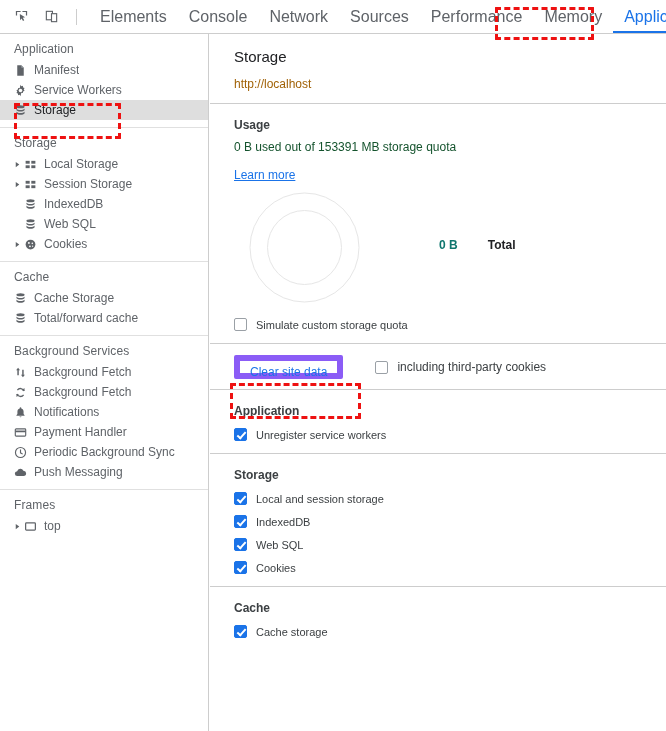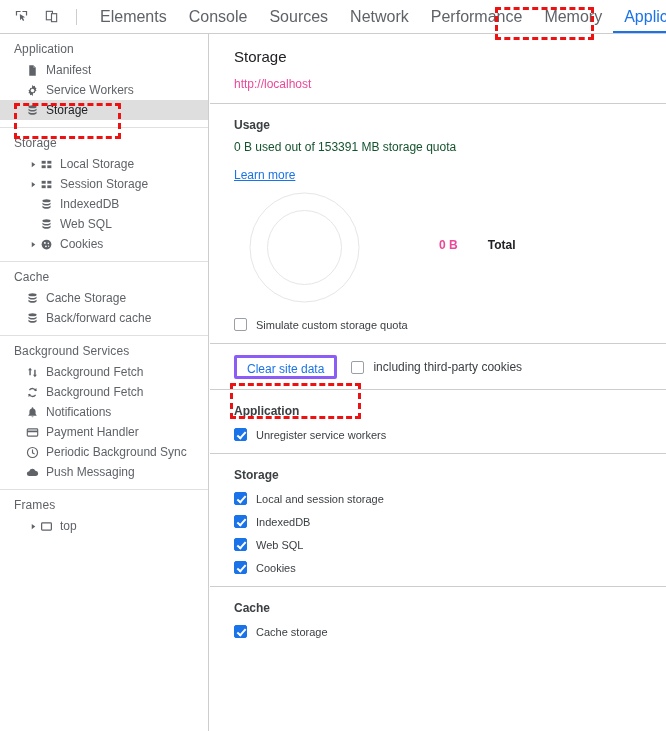--- a/index.html
+++ b/index.html
@@ -45,24 +45,24 @@
     border-right: 1px solid #cdcdcd;
     overflow: hidden;
   }
   .side-group { border-bottom: 1px solid #e0e0e0; padding: 6px 0 7px 0; }
   .side-group:last-child { border-bottom: none; }
   .group-title {
     font-size: 12px; color: #5f6368; padding: 2px 0 4px 14px; letter-spacing: .1px;
   }
   .side-item {
     display: flex; align-items: center; height: 20px;
-    padding-left: 24px; font-size: 12px; color: #5f6368;
+    padding-left: 12px; font-size: 12px; color: #5f6368;
     position: relative;
   }
-  .side-item.indent-arrow { padding-left: 28px; }
+  .side-item.indent-arrow { padding-left: 12px; }
   .side-item.selected { background: #dedede; color: #202124; }
   .arrow {
     width: 10px; min-width: 10px; display: inline-flex; align-items: center; justify-content: center;
     margin-right: 0px;
   }
   .arrow svg { display: block; }
   .spacer10 { width: 10px; min-width: 10px; }
   .ic {
     width: 16px; min-width: 16px; height: 16px; margin-right: 6px;
     display: inline-flex; align-items: center; justify-content: center;
@@ -70,54 +70,54 @@
   .ic svg { display: block; }
   .side-label { white-space: nowrap; overflow: hidden; text-overflow: ellipsis; }
 
   
   .main {
     position: absolute; top: 34px; left: 210px; right: 0; bottom: 0;
     background: #ffffff; overflow: hidden;
   }
   .panel-head { padding: 14px 0 0 24px; }
   .panel-title { font-size: 15px; color: #202124; font-weight: 400; }
-  .panel-sub { font-size: 12px; color: #ec4899; margin-top: 12px; padding-bottom: 12px; }
+  .panel-sub { font-size: 12px; color: #a16207; margin-top: 12px; padding-bottom: 12px; }
   .hr { height: 1px; background: #cdcdcd; width: 100%; }
 
   .section { padding: 14px 0 12px 24px; }
   .sec-title { font-size: 12px; font-weight: bold; color: #3c4043; }
   .usage-line { font-size: 12px; color: #14532d; margin-top: 8px; }
   .link { font-size: 12px; color: #1a73e8; text-decoration: underline; display: inline-block; margin-top: 14px; }
 
   .chart-row { position: relative; height: 120px; margin-top: 6px; }
   .donut { position: absolute; left: 13px; top: 2px; }
   .legend { position: absolute; left: 205px; top: 50px; display: flex; align-items: center; }
-  .legend-val { font-size: 12px; font-weight: bold; color: #ec4899; }
+  .legend-val { font-size: 12px; font-weight: bold; color: #0f766e; }
   .legend-name { font-size: 12px; font-weight: bold; color: #202124; margin-left: 30px; }
 
   .cbrow { display: flex; align-items: center; margin-top: 10px; }
   .cbrow .lbl { font-size: 11px; color: #3c4043; margin-left: 9px; }
   .cb {
     width: 13px; height: 13px; min-width: 13px; border: 1px solid #9aa0a6;
     border-radius: 2px; background: #fff; display: inline-block; position: relative;
   }
   .cb.checked { background: #1a73e8; border-color: #1a73e8; }
   .cb.checked::after {
     content: ""; position: absolute; left: 4px; top: 1px; width: 3px; height: 7px;
     border: solid #fff; border-width: 0 2px 2px 0; transform: rotate(42deg);
   }
 
   .clearbar { padding: 11px 0 10px 24px; display: flex; align-items: center; }
   .btn {
     font-family: "Liberation Sans", sans-serif;
     font-size: 12px; color: #1a73e8; background: #fff;
-    border: 3px solid #8b5cf6; border-radius: 2px;
+    border: 6px solid #8b5cf6; border-radius: 2px;
     padding: 4px 10px; height: 24px; line-height: 14px;
   }
-  .third-party { display: flex; align-items: center; margin-left: 14px; }
+  .third-party { display: flex; align-items: center; margin-left: 32px; }
   .third-party .lbl { font-size: 12px; color: #3c4043; margin-left: 9px; }
 
   
   .anno {
     position: absolute;
     border: 3px dashed #ee1111;
     border-radius: 1px;
     pointer-events: none;
     z-index: 50;
   }
@@ -147,24 +147,24 @@
       <div class="tool-sep"></div>
     </div>
     <div class="tabs">
       <div class="tab">
           <span>Elements</span>
         </div>
       <div class="tab">
           <span>Console</span>
         </div>
       <div class="tab">
+          <span>Network</span>
+        </div>
+      <div class="tab">
           <span>Sources</span>
-        </div>
-      <div class="tab">
-          <span>Network</span>
         </div>
       <div class="tab">
           <span>Performance</span>
         </div>
       <div class="tab">
           <span>Memory</span>
         </div>
       <div class="tab active">
           <span>Application</span>
         </div>
@@ -323,21 +323,21 @@
       <div class="side-item">
         <span class="ic">
           <svg width="13" height="13" viewBox="0 0 16 16">
               <g fill="#5f6368">
                 <ellipse cx="8" cy="3.4" rx="5" ry="1.9"></ellipse>
                 <path d="M3 5.4c0 1 2.2 1.9 5 1.9s5-.9 5-1.9v2c0 1-2.2 1.9-5 1.9s-5-.9-5-1.9z"></path>
                 <path d="M3 9.3c0 1 2.2 1.9 5 1.9s5-.9 5-1.9v2c0 1-2.2 1.9-5 1.9s-5-.9-5-1.9z"></path>
               </g>
             </svg>
         </span>
-        <span class="side-label">Back/forward cache</span>
+        <span class="side-label">Total/forward cache</span>
       </div>
     </div>
 
     <div class="side-group">
       <div class="group-title">Background Services</div>
 
       <div class="side-item">
         <span class="ic">
           <svg width="13" height="13" viewBox="0 0 16 16">
               <g fill="#5f6368">

